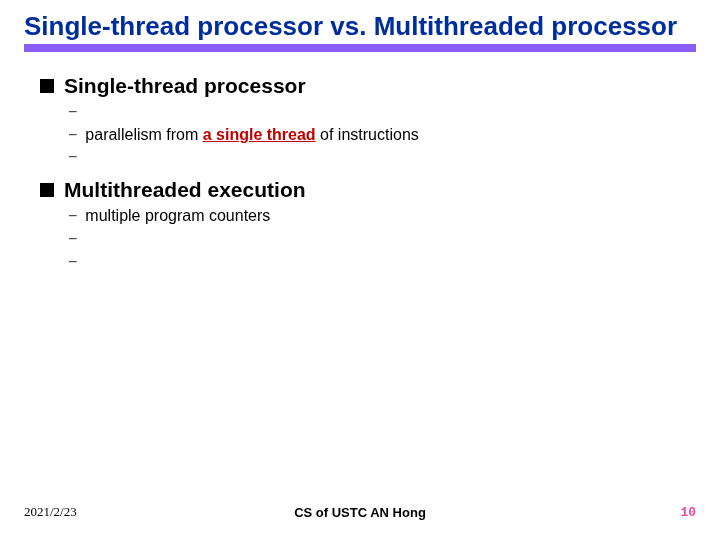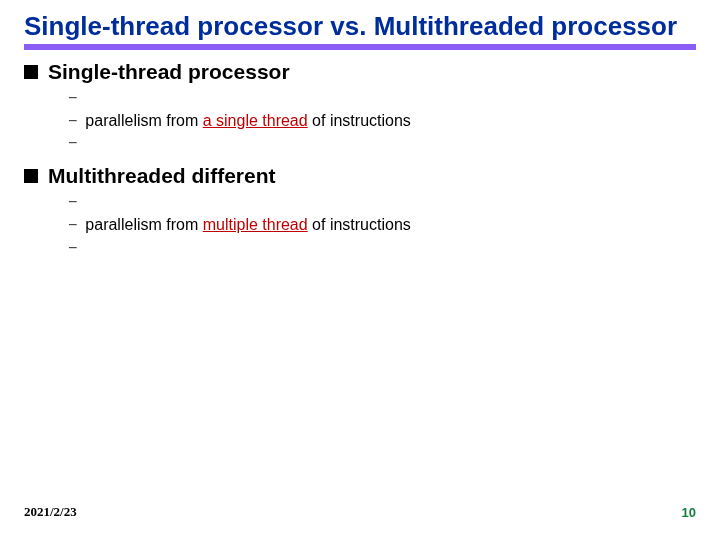--- a/index.html
+++ b/index.html
@@ -9,29 +9,30 @@
     font-family: Arial, Helvetica, sans-serif;
     background: #fff;
     position: relative;
     padding: 12px 24px 0 24px;
   }
   .title {
     color: #002d9c;
     font-size: 26px;
     font-weight: bold;
     line-height: 1.15;
-    border-bottom: 6px solid #8b5cf6;
+    border-bottom: 8px solid #8b5cf6;
     padding-bottom: 2px;
-    margin-bottom: 10px;
+    margin-bottom: 22px;
   }
   .section-heading {
     display: flex;
     align-items: flex-start;
     margin-top: 8px;
     margin-bottom: 4px;
+    margin-left: 16px;
   }
   .section-heading .square {
     width: 14px;
     height: 14px;
     background: #000;
     margin-top: 5px;
     margin-right: 10px;
     flex-shrink: 0;
   }
   .section-heading .htext {
@@ -49,35 +50,35 @@
     font-size: 16px;
     line-height: 1.3;
     margin-bottom: 2px;
   }
   .sub-item .dash {
     color: #444;
     margin-right: 8px;
     flex-shrink: 0;
   }
   .sub-item .itext { color: #000; }
-  .redbold { color: #c00000; font-weight: normal; }
+  .redbold { color: #c00000; font-weight: bold; }
   .uline { text-decoration: underline; }
   .footer {
     position: absolute;
     left: 24px;
     right: 24px;
     bottom: 20px;
     display: flex;
     justify-content: space-between;
     align-items: flex-end;
     font-size: 13px;
   }
-  .footer .date { color: #000; font-family: 'Times New Roman', serif; font-weight: bold; }
+  .footer .date { color: #000; font-family: 'Times New Roman', serif; font-weight: normal; }
   .footer .center { color: #000; font-weight: bold; position: absolute; left: 50%; transform: translateX(-50%); }
-  .footer .pagenum { color: #15803d; font-weight: bold; }
+  .footer .pagenum { color: #ec4899; font-weight: bold; font-family: Liberation Mono, monospace; }
 </style>
 </head>
 <body>
 
 <div class="title">Single-thread processor vs. Multithreaded processor</div>
 
 <div>
   <div class="section-heading">
     <span class="square"></span>
     <span class="htext">Single-thread processor</span>
@@ -92,32 +93,33 @@
     </div>
     <div class="sub-item">
       <span class="dash">−</span>
     </div>
   </div>
 </div>
 
 <div>
   <div class="section-heading">
     <span class="square"></span>
-    <span class="htext">Multithreaded different</span>
+    <span class="htext">Multithreaded execution</span>
   </div>
   <div class="sub-list">
     <div class="sub-item">
       <span class="dash">−</span>
+      <span class="itext"><span>multiple program counters</span></span>
     </div>
     <div class="sub-item">
       <span class="dash">−</span>
-      <span class="itext"><span>parallelism from </span><span class="redbold uline">multiple thread</span><span> of instructions</span></span>
     </div>
     <div class="sub-item">
       <span class="dash">−</span>
     </div>
   </div>
 </div>
 
 <div class="footer">
   <span class="date">2021/2/23</span>
+  <span class="center">CS of USTC AN Hong</span>
   <span class="pagenum">10</span>
 </div>
 
 </body></html>

